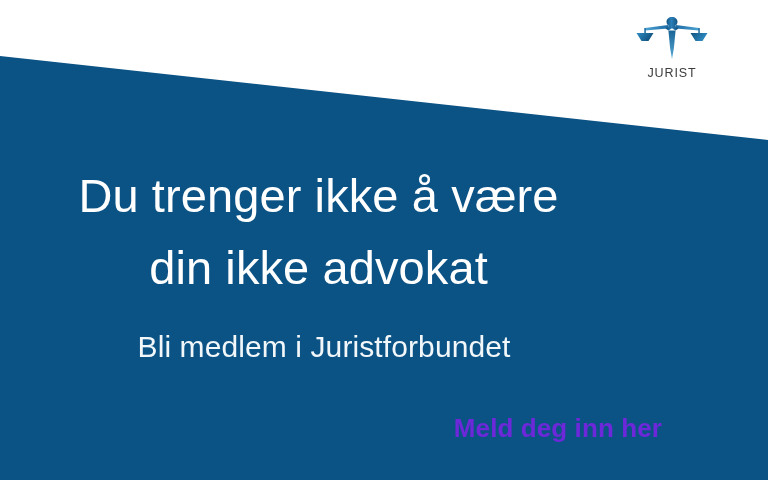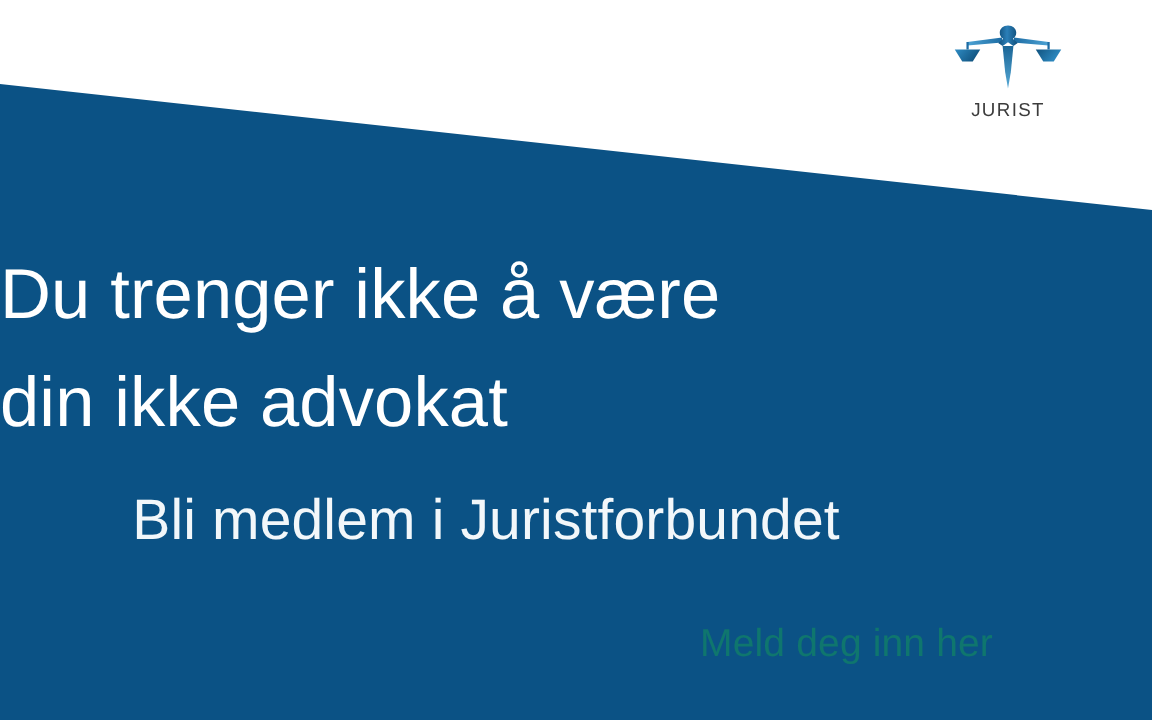--- a/index.html
+++ b/index.html
@@ -70,20 +70,21 @@
     width: 768px;
     height: 480px;
     z-index: 4;
   }
 
   .headline {
     position: absolute;
     top: 160px;
     left: 0;
     width: 637px;
+    text-align: center;
     color: #ffffff;
     font-family: "Liberation Sans", sans-serif;
     font-weight: 300;
     font-size: 47px;
     line-height: 72px;
     letter-spacing: 0.1px;
     white-space: nowrap;
   }
   .headline .line {
     display: block;
@@ -91,33 +92,33 @@
 
   .subheadline {
     position: absolute;
     top: 327px;
     left: 0;
     width: 648px;
     text-align: center;
     color: #f2f7fa;
     font-family: "Liberation Sans", sans-serif;
     font-weight: 400;
-    font-size: 38px;
+    font-size: 30px;
     line-height: 40px;
     letter-spacing: 0.1px;
     white-space: nowrap;
   }
 
   .cta {
     position: absolute;
     top: 411px;
     right: 106px;
-    color: #0f766e;
+    color: #6d28d9;
     font-family: "Liberation Sans", sans-serif;
-    font-weight: 400;
+    font-weight: 700;
     font-size: 26px;
     line-height: 34px;
     letter-spacing: 0.1px;
     white-space: nowrap;
     text-decoration: none;
     cursor: pointer;
   }
 </style>
 </head>
 <body>

